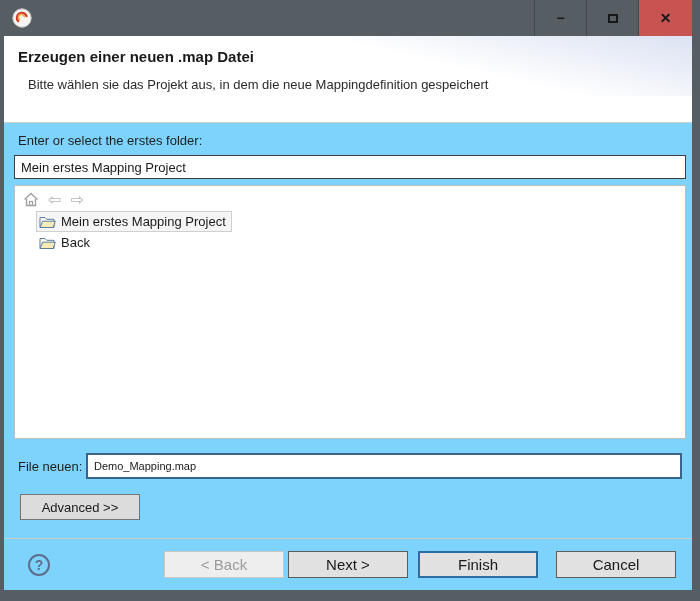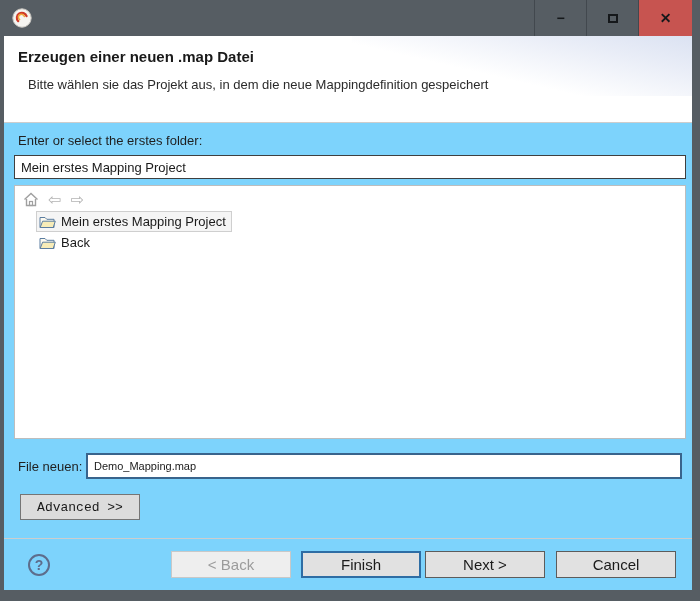--- a/index.html
+++ b/index.html
@@ -49,36 +49,36 @@
 
   
   .file-row { display:flex; align-items:center; margin-top:14px; margin-left:4px; }
   .file-label { font-size:13px; color:#1f1f1f; width:68px; }
   .file-input { width:596px; height:26px; border:2px solid #39648c; background:#fff;
                 font-family:"Liberation Sans",sans-serif; font-size:11px; color:#1a1a1a;
                 padding:0 6px; outline:none; }
 
   
   .advanced-btn { margin-top:15px; margin-left:6px; width:120px; height:26px;
-                  background:#dcdcdc; border:1px solid #757575; font-family:Liberation Mono, monospace;
+                  background:#dcdcdc; border:1px solid #757575; font-family:Liberation Sans, sans-serif;
                   font-size:13px; color:#1a1a1a; cursor:default; }
 
   
   .footer { height:52px; border-top:1px solid #cdcdcd; display:flex; align-items:center;
             padding:0 16px 0 24px; }
   .help-circle { width:22px; height:22px; border:2px solid #5d6d8c; border-radius:50%;
                  color:#5d6d8c; font-size:14px; font-weight:bold; display:flex;
                  align-items:center; justify-content:center; cursor:default; }
   .footer-spacer { flex:1; }
   .btn { width:120px; height:27px; background:#e1e1e1; border:1px solid #5c5c5c;
          font-family:"Liberation Sans",sans-serif; font-size:15px; color:#1a1a1a; cursor:default; }
   .btn-back { background:#eeeeee; border:1px solid #c8c8c8; color:#9b9b9b; }
   .btn-next { margin-left:4px; }
   .btn-finish { margin-left:10px; border:2px solid #2e6da4; }
-  .btn-cancel { margin-left:11px; }
+  .btn-cancel { margin-left:18px; }
 </style>
 </head>
 <body>
 
 <div class="window">
 
   <div class="titlebar">
     <svg class="app-icon" viewBox="0 0 20 20">
       <circle cx="10" cy="10" r="9.2" fill="#f5f4f1" stroke="#c9c6c0" stroke-width="1"></circle>
       <path d="M6.2 13.2 A5 5 0 1 1 14.6 8.2" fill="none" stroke="#cf3b2a" stroke-width="2.2" stroke-linecap="round"></path>
@@ -143,19 +143,19 @@
         <input class="file-input" type="text" value="Demo_Mapping.map" style="">
       </div>
 
       <button class="advanced-btn">Advanced &gt;&gt;</button>
     </div>
 
     <div class="footer">
       <div class="help-circle">?</div>
       <div class="footer-spacer"></div>
       <button class="btn btn-back" disabled="">&lt; Back</button>
+      <button class="btn btn-next">Next &gt;</button>
       <button class="btn btn-finish">Finish</button>
-      <button class="btn btn-next">Next &gt;</button>
       <button class="btn btn-cancel">Cancel</button>
     </div>
 
   </div>
 </div>
 
 </body></html>

